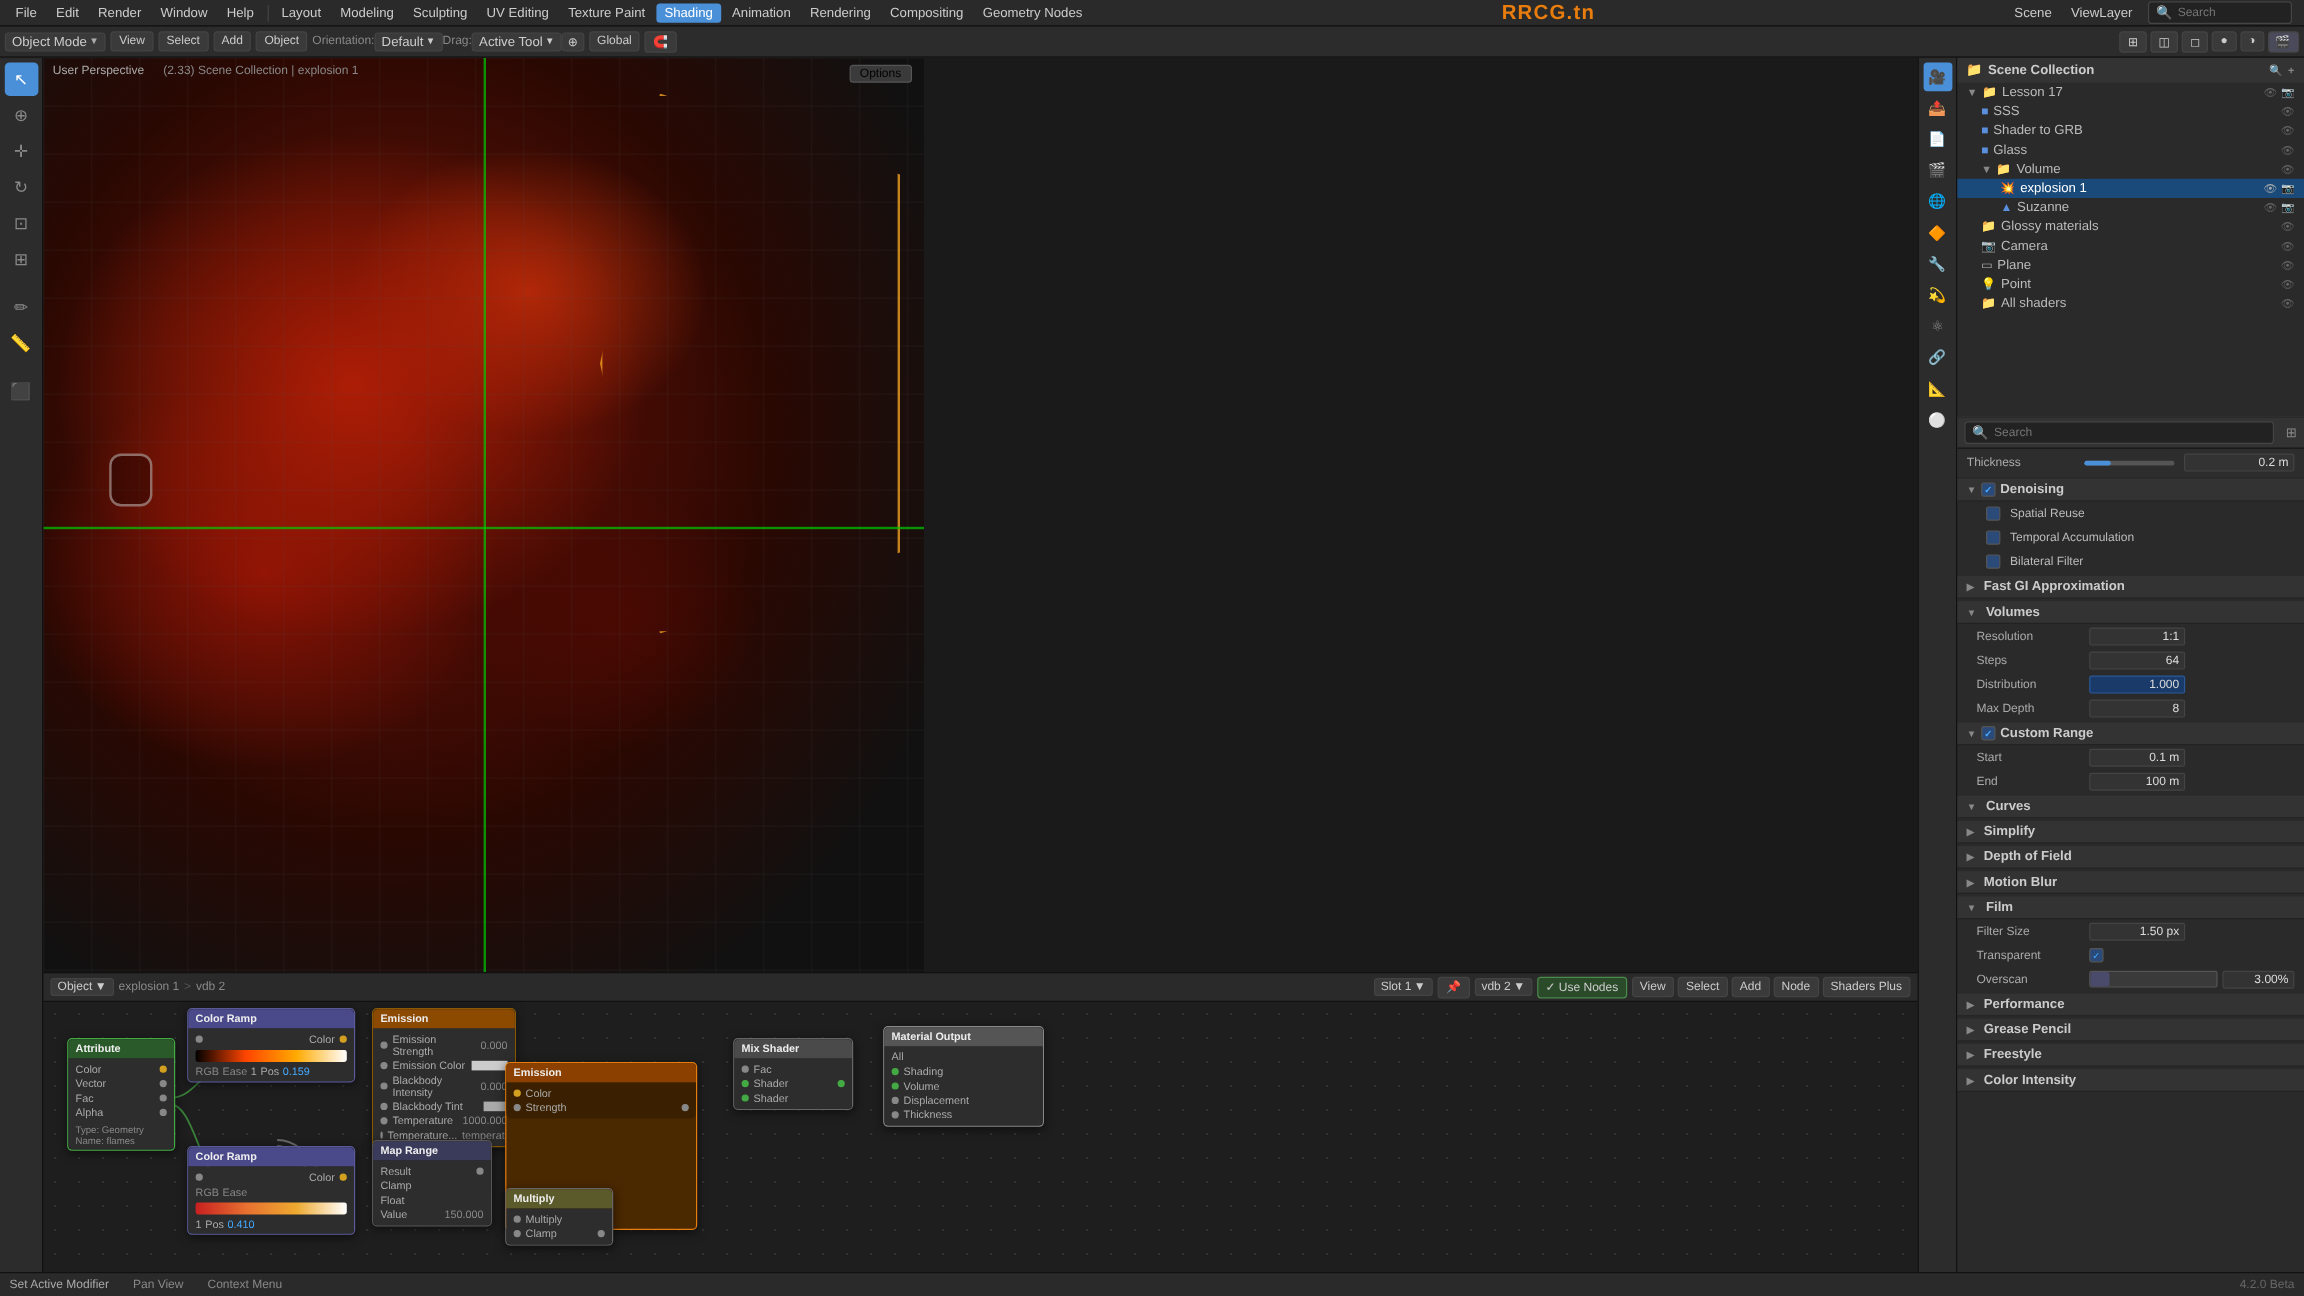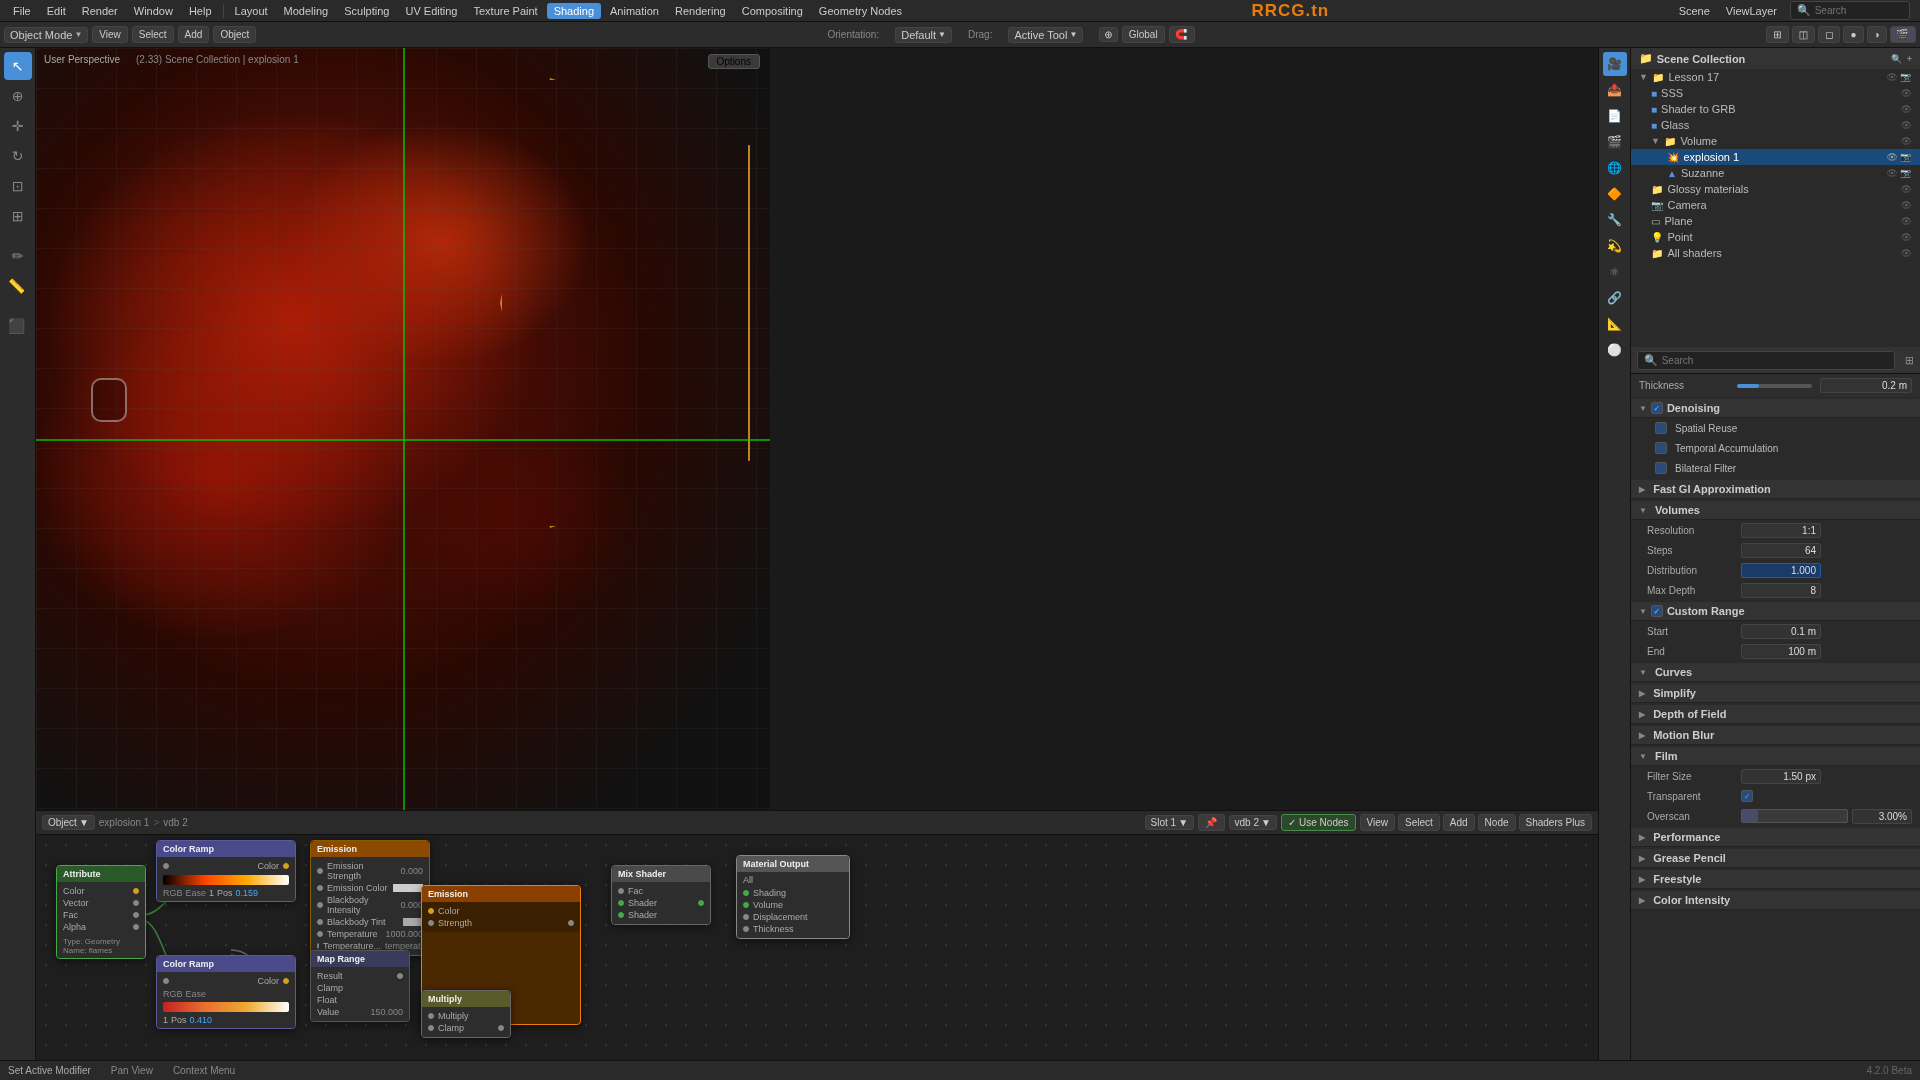--- a/index.html
+++ b/index.html
@@ -207,21 +207,21 @@
 
 <div class="second-toolbar">
   <div class="toolbar-dropdown">
     <span>Object Mode</span>
     <span style="font-size:8px; color:#aaa;">▼</span>
   </div>
   <div class="toolbar-btn">View</div>
   <div class="toolbar-btn">Select</div>
   <div class="toolbar-btn">Add</div>
   <div class="toolbar-btn">Object</div>
-  <div style="flex:1;display:flex;justify-content:center;gap:16px;align-items:center;">
+  <div style="flex:1;display:flex;justify-content:flex-start;gap:0;align-items:center;">
     <span style="font-size:10px;color:#888;">Orientation:</span>
     <div class="toolbar-dropdown">
       <span>Default</span>
       <span style="font-size:8px;">▼</span>
     </div>
     <span style="font-size:10px;color:#888;">Drag:</span>
     <div class="toolbar-dropdown">
       <span>Active Tool</span>
       <span style="font-size:8px;">▼</span>
     </div>
@@ -773,21 +773,21 @@
           <span style="font-size:9px;color:#aaa;flex:1;">Shader</span>
           <span class="node-dot green output"></span>
         </div>
         <div class="node-row">
           <span class="node-dot green"></span>
           <span style="font-size:9px;color:#aaa;flex:1;">Shader</span>
         </div>
       </div>
     </div>
 
-    <div class="node-box" style="left:700px;top:20px;width:114px;border:1px solid #888;">
+    <div class="node-box" style="left:700px;top:20px;width:134px;border:1px solid #888;">
       <div class="node-header node-matout-header">Material Output</div>
       <div class="node-body">
         <div style="font-size:9px;color:#aaa;margin-bottom:2px;">All</div>
         <div class="node-row">
           <span class="node-dot green"></span>
           <span style="font-size:9px;color:#aaa;flex:1;">Shading</span>
         </div>
         <div class="node-row">
           <span class="node-dot green"></span>
           <span style="font-size:9px;color:#aaa;flex:1;">Volume</span>

